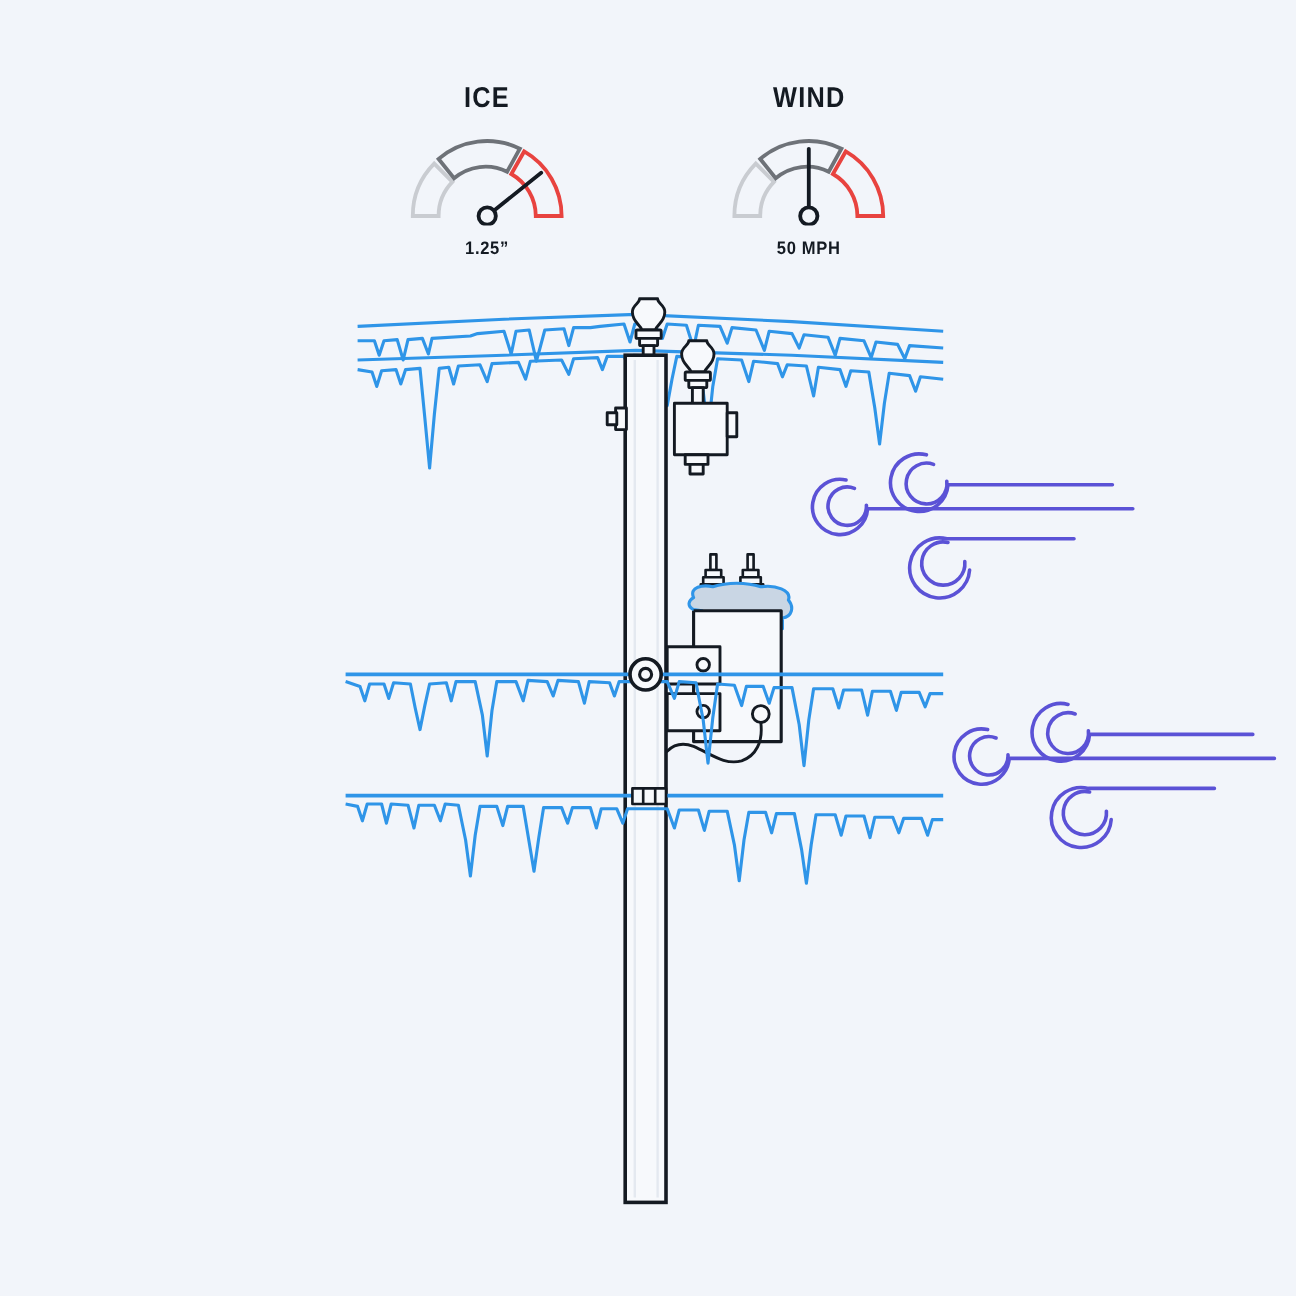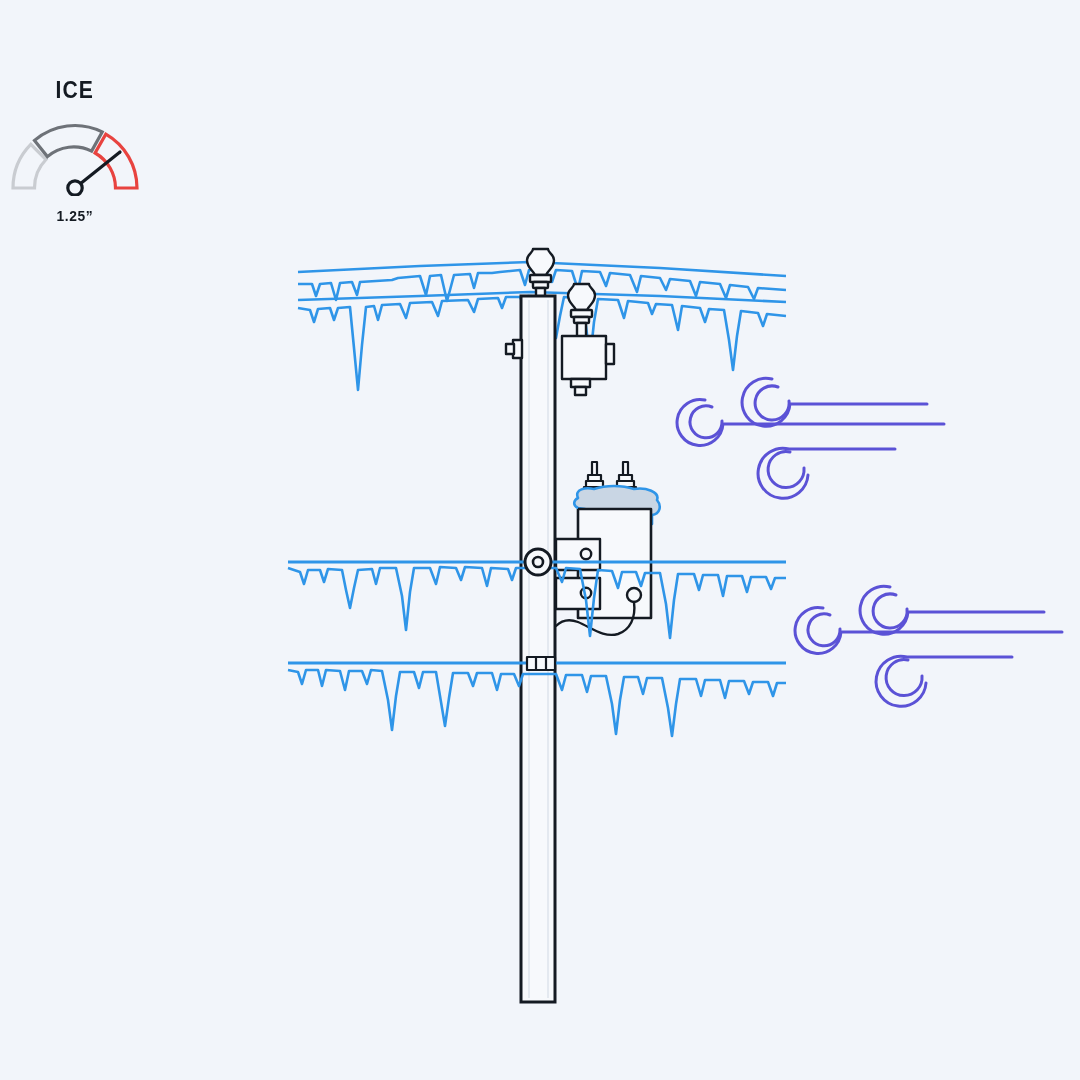--- a/index.html
+++ b/index.html
@@ -8,21 +8,20 @@
     width:1080px;height:1080px;overflow:hidden;
     background:#f2f5fa;
     font-family:"Liberation Sans",sans-serif;
     position:relative;
   }
   #stage{position:absolute;inset:0;width:1080px;height:1080px;}
   .gauges{
     position:absolute;top:70px;left:0;width:1080px;height:160px;
     display:flex;justify-content:center;align-items:flex-start;
     gap:118px;
-    flex-direction:column;
   }
   .gauge{width:150px;display:flex;flex-direction:column;align-items:center;}
   .gauge-title{
     font-size:24px;font-weight:700;letter-spacing:1.2px;
     color:#141a22;line-height:1;margin:0 0 16px 0;
     font-family:"Liberation Sans",sans-serif;
     transform:scaleX(0.88);
   }
   .gauge-dial{width:140px;height:78px;display:block;}
   .gauge-value{
@@ -49,20 +48,35 @@
           <path d="M 100.8 16.2 A 62 62 0 0 1 132 70 L 110.5 70 A 40.5 40.5 0 0 0 90.1 35.0 Z" stroke="#e8433f"></path>
         </g>
         <g stroke="#141a22" fill="#f2f5fa">
           <line x1="70" y1="70" x2="115" y2="34" stroke-width="3.2" stroke-linecap="round"></line>
           <circle cx="70" cy="70" r="7.2" stroke-width="3.2"></circle>
         </g>
       </svg>
       <div class="gauge-value">1.25”</div>
     </div>
 
+    <div class="gauge">
+      <div class="gauge-title">WIND</div>
+      <svg class="gauge-dial" viewBox="0 0 140 78">
+        <g fill="none" stroke-width="3.2" stroke-linecap="butt">
+          <path d="M 8 70 A 62 62 0 0 1 25.8 26.3 L 41 41.5 A 40.5 40.5 0 0 0 29.5 70 Z" stroke="#c9ccd1"></path>
+          <path d="M 29.5 22.4 A 62 62 0 0 1 97.2 13.9 L 86.6 33.1 A 40.5 40.5 0 0 0 42.4 38.6 Z" stroke="#6e7278"></path>
+          <path d="M 100.8 16.2 A 62 62 0 0 1 132 70 L 110.5 70 A 40.5 40.5 0 0 0 90.1 35.0 Z" stroke="#e8433f"></path>
+        </g>
+        <g stroke="#141a22" fill="#f2f5fa">
+          <line x1="70" y1="70" x2="70" y2="14" stroke-width="3.2" stroke-linecap="round"></line>
+          <circle cx="70" cy="70" r="7.2" stroke-width="3.2"></circle>
+        </g>
+      </svg>
+      <div class="gauge-value">50 MPH</div>
+    </div>
 
 
   </div>
 
   <svg class="scene" viewBox="0 0 1080 1080">
 
     <g>
 
       <path fill="none" stroke="#2f95e8" stroke-width="2.6" d="M 298 272 L 420 266 L 530 262 L 660 268 L 786 276"></path>
 

